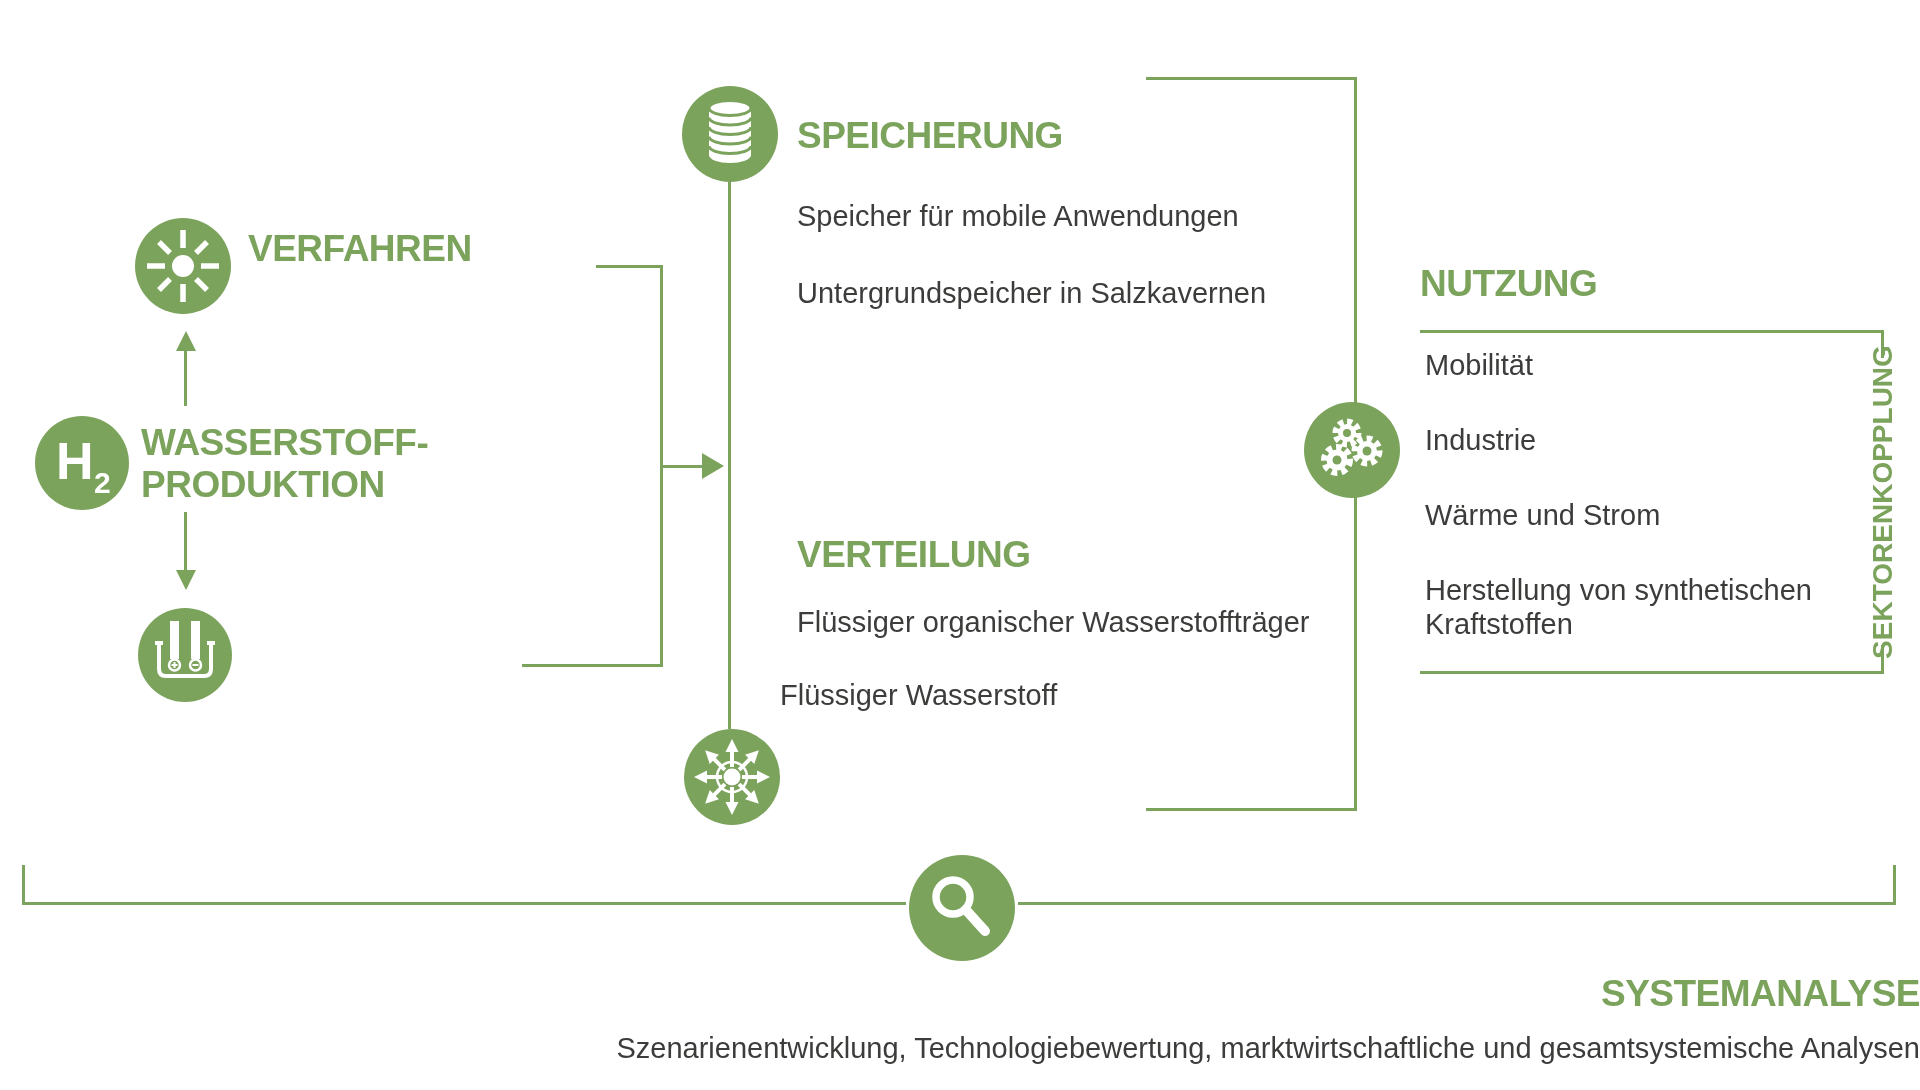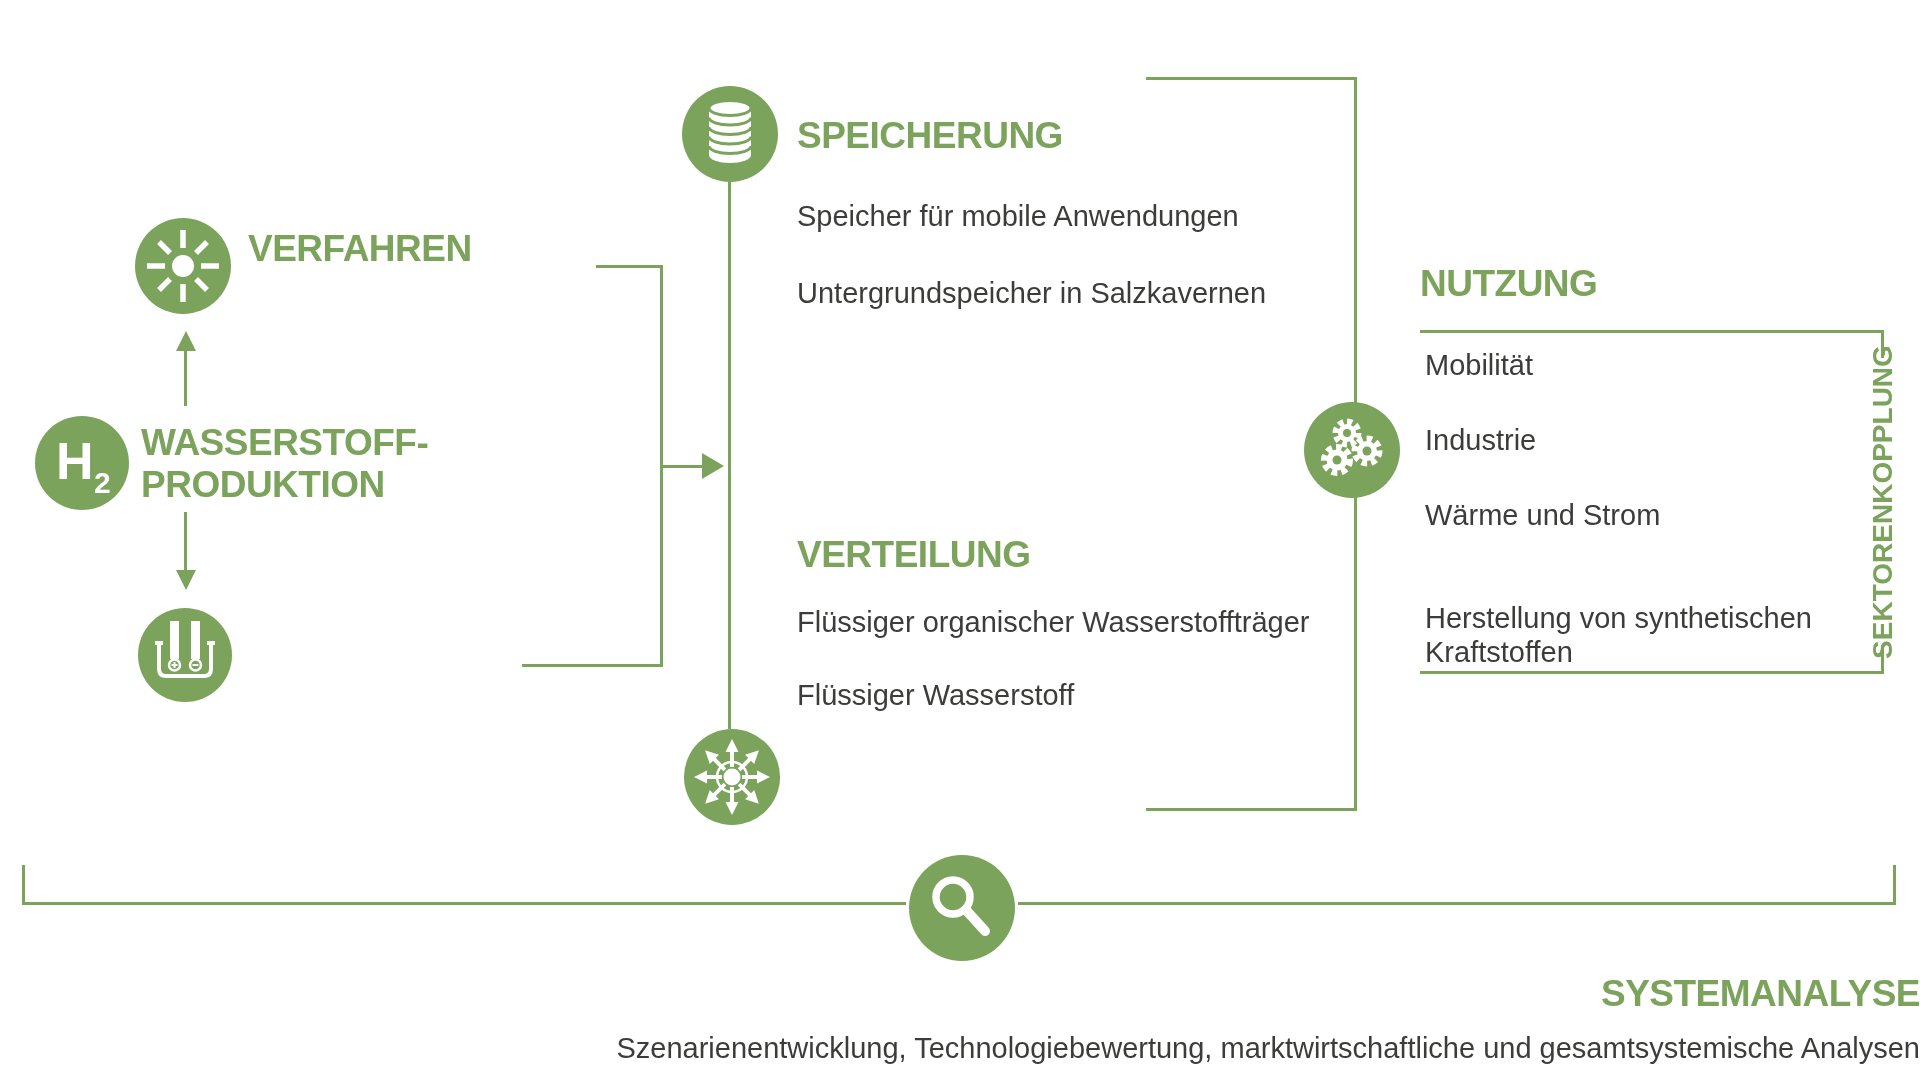--- a/index.html
+++ b/index.html
@@ -11,21 +11,21 @@
   .abs{position:absolute;}
   .hline{position:absolute;height:3px;background:var(--green);}
   .vline{position:absolute;width:3px;background:var(--green);}
   .glabel{
     position:absolute; color:var(--green); font-weight:bold;
     font-size:37px; line-height:42px; letter-spacing:-0.5px; white-space:nowrap;
   }
   .body-text{
     position:absolute; color:var(--txt); font-size:29px; line-height:34px; white-space:nowrap;
   }
-  .wrap2{white-space:normal; max-width:460px;margin-top:28px;}
+  .wrap2{white-space:normal; max-width:460px;}
   .side-label{
     position:absolute; color:var(--green); font-weight:bold; font-size:28px;
     letter-spacing:0px; white-space:nowrap;
     transform:translate(-50%,-50%) rotate(-90deg);
   }
   .center-text{left:0;right:0;text-align:right;white-space:nowrap;}
   
   .tri-up{position:absolute;width:0;height:0;border-left:10px solid transparent;border-right:10px solid transparent;border-bottom:20px solid var(--green);}
   .tri-down{position:absolute;width:0;height:0;border-left:10px solid transparent;border-right:10px solid transparent;border-top:20px solid var(--green);}
   .tri-right{position:absolute;width:0;height:0;border-top:13px solid transparent;border-bottom:13px solid transparent;border-left:22px solid var(--green);}
@@ -104,21 +104,21 @@
   </svg>
 
   <div class="vline" style="left:728px;top:182px;height:547px"></div>
 
   <div class="glabel" style="left:797px;top:115px">SPEICHERUNG</div>
   <div class="body-text" style="left:797px;top:199px">Speicher für mobile Anwendungen</div>
   <div class="body-text" style="left:797px;top:276px">Untergrundspeicher in Salzkavernen</div>
 
   <div class="glabel" style="left:797px;top:534px">VERTEILUNG</div>
   <div class="body-text" style="left:797px;top:605px">Flüssiger organischer Wasserstoffträger</div>
-  <div class="body-text" style="left:797px;top:678px">Flüssiger Wasserstoff</div>
+  <div class="body-text" style="left:780px;top:678px">Flüssiger Wasserstoff</div>
 
   <svg class="abs" style="left:684px;top:729px" width="96" height="96" viewBox="-48 -48 96 96">
     <circle class="ic-bg" r="48"></circle>
     <circle class="ic-st" stroke-width="2.5" r="15"></circle>
     <circle class="ic-wh" r="8.5"></circle>
     <g>
       <g transform="rotate(0)">
           <line class="ic-st" stroke-width="4" y1="-10" y2="-27"></line>
           <polygon class="ic-wh" points="0,-38 -6.5,-25 6.5,-25"></polygon>
         </g>

